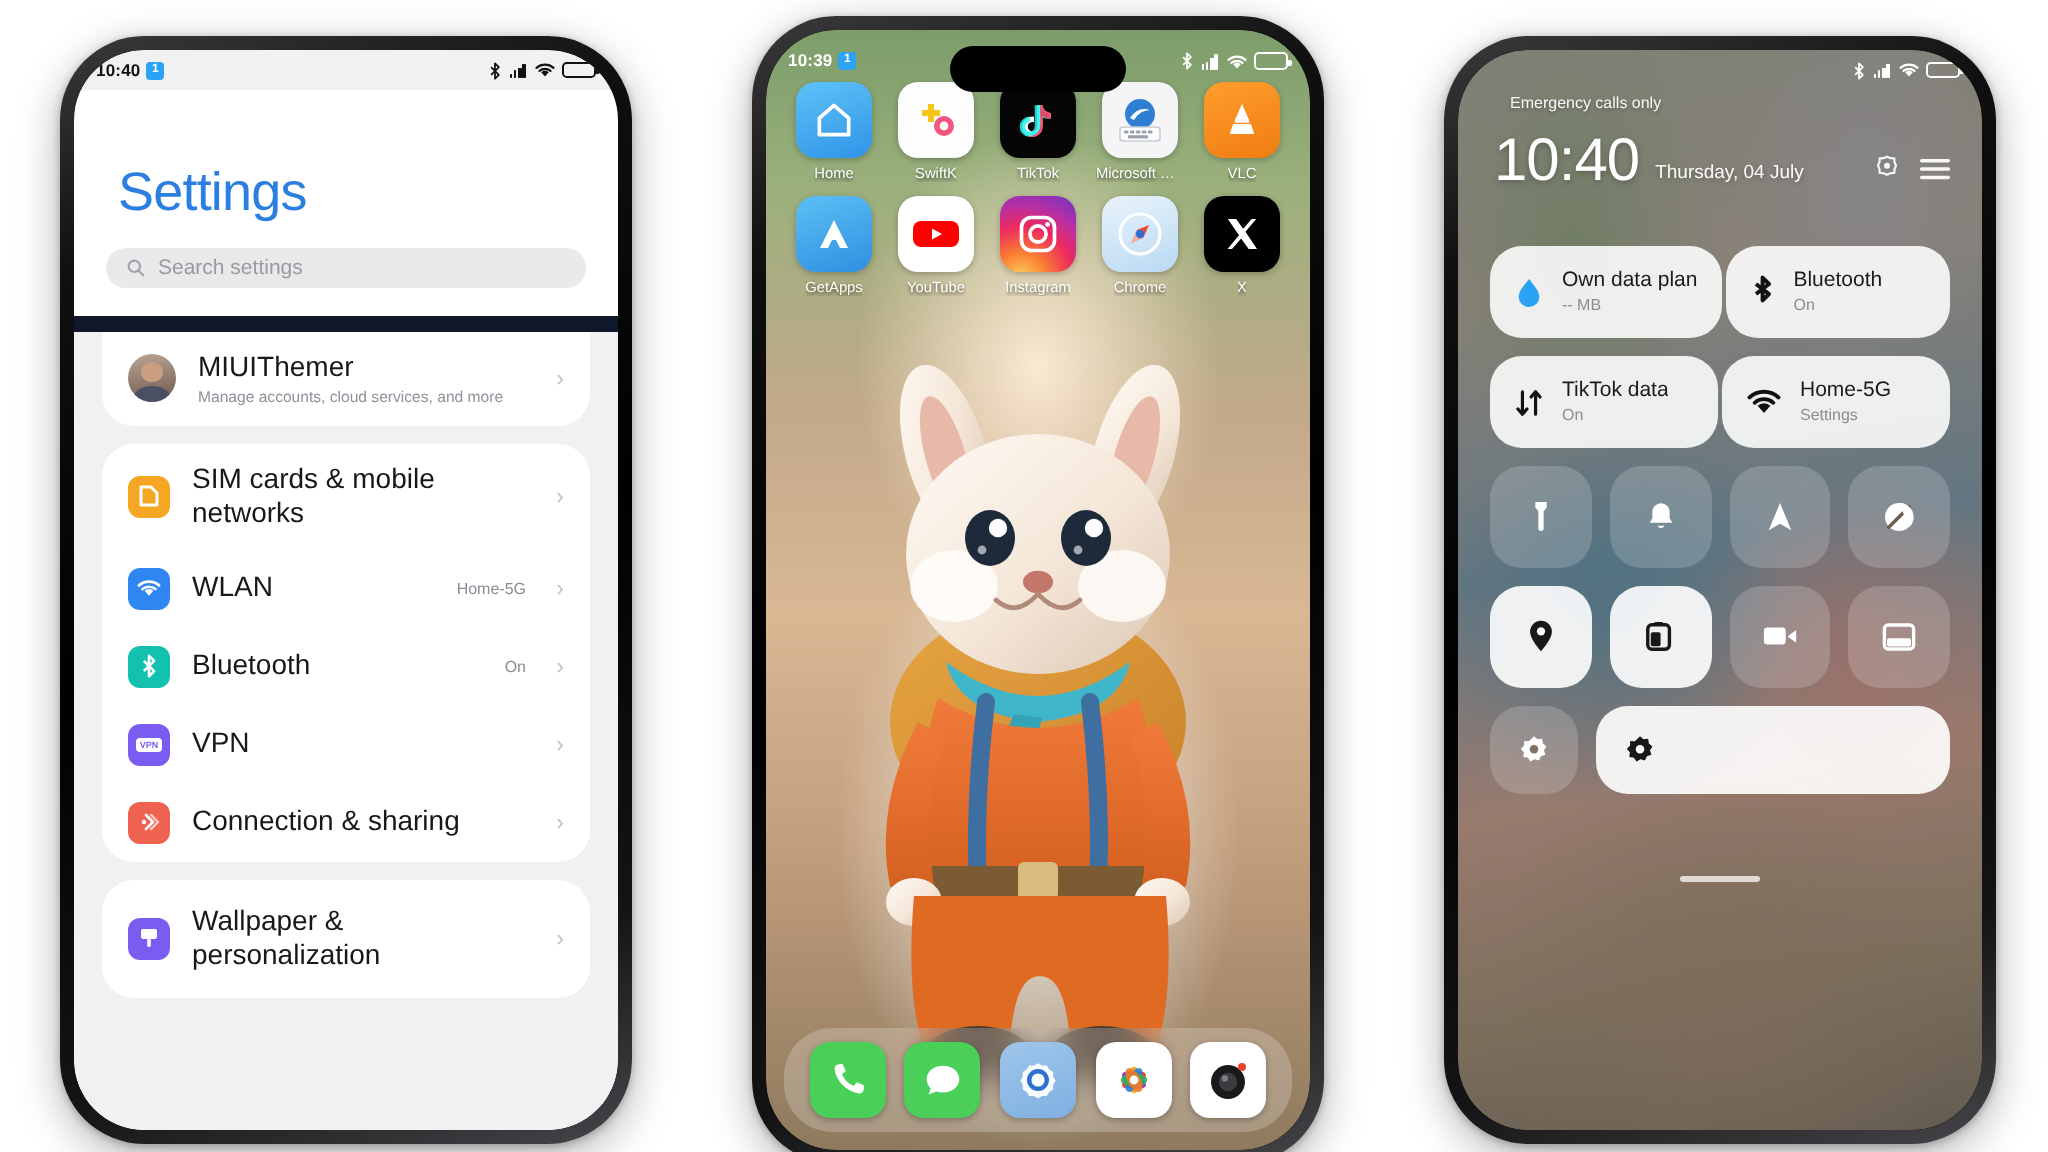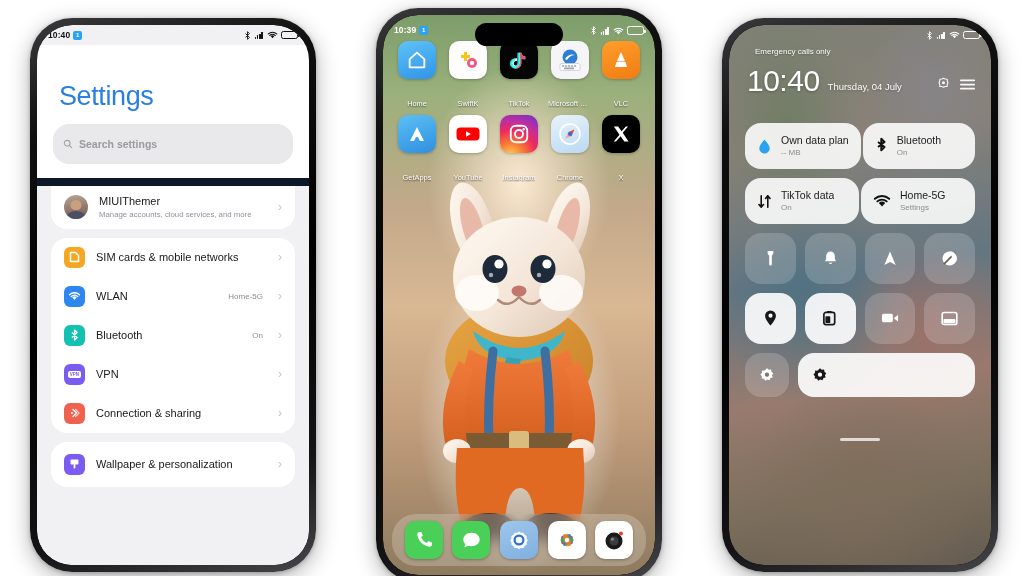--- a/index.html
+++ b/index.html
@@ -37,30 +37,30 @@
 
   
   #phone-left{left:30px;top:18px;width:272px;height:540px;}
   .settings-screen{background:#f1f1f3;color:#111;display:flex;flex-direction:column;}
   .settings-screen .sbar{color:#111;}
   .set-top{background:#0f172a;padding:0 0 8px 0;}
   .set-scroll{position:absolute;top:20px;left:0;right:0;bottom:0;overflow:hidden;background:#f1f1f3;}
   .set-title{font-size:27px;font-weight:400;color:#2a7fe0;letter-spacing:-.4px;
     padding:36px 22px 12px 22px;background:#fff;}
   .searchwrap{background:#fff;padding:0 16px 14px 16px;}
-  .searchbar{background:#e9e9eb;border-radius:16px;height:40px;display:flex;align-items:center;
-    gap:6px;padding:0 10px;font-weight:bold;}
+  .searchbar{background:#e9e9eb;border-radius:16px;height:20px;display:flex;align-items:center;
+    gap:6px;padding:0 10px;}
   .searchbar .ph{font-size:10.5px;color:#9a9a9f;}
   .card{background:#fff;border-radius:16px;margin:0 14px 9px 14px;overflow:hidden;}
   .card.first{margin-top:0;border-radius:0 0 16px 16px;}
   .row{display:flex;align-items:center;gap:11px;padding:9px 13px;min-height:30px;box-sizing:border-box;}
   .row .ico{width:21px;height:21px;border-radius:6px;flex:0 0 21px;display:flex;align-items:center;
     justify-content:center;}
   .row .txt{flex:1;min-width:0;}
-  .row .lbl{font-size:11px;color:#18181a;line-height:1.25;}
+  .row .lbl{font-size:14px;color:#18181a;line-height:1.25;}
   .row .sub{font-size:7.8px;color:#90909a;line-height:1.3;margin-top:1px;}
   .row .val{font-size:8px;color:#8b8b93;margin-right:4px;white-space:nowrap;}
   .chev{color:#c3c3c9;font-size:12px;line-height:1;font-weight:300;}
   .avatar{width:24px;height:24px;border-radius:50%;flex:0 0 24px;overflow:hidden;
     background:linear-gradient(170deg,#b9a596,#6f564a);position:relative;}
   .avatar::before{content:"";position:absolute;left:50%;top:17%;width:11px;height:10px;
     transform:translateX(-50%);border-radius:50% 50% 45% 45%;background:#c99f80;}
   .avatar::after{content:"";position:absolute;left:50%;bottom:-3px;width:18px;height:11px;
     transform:translateX(-50%);border-radius:50% 50% 0 0;background:#4a4f63;}
   .pill-upd{background:#e4f0fd;color:#3b8ae2;font-size:8px;border-radius:9px;padding:3px 9px;}
@@ -73,21 +73,21 @@
       radial-gradient(ellipse 60% 45% at 50% 72%, #f2f3ef 0%, rgba(242,243,239,0) 62%),
       radial-gradient(ellipse 48% 30% at 50% 30%, #fbe9d2 0%, rgba(251,233,210,0) 70%),
       linear-gradient(180deg,#7c9d6a 0%,#9bb07c 14%,#c2a98a 34%,#d9b894 52%,#c49f7d 72%,#8e7a5e 100%);
   }
   .bunny{position:absolute;left:50%;top:150px;transform:translateX(-50%);width:216px;height:390px;}
   .dock{position:absolute;left:9px;right:9px;bottom:9px;height:52px;border-radius:24px;
     background:rgba(255,255,255,.22);backdrop-filter:blur(8px);display:flex;align-items:center;
     justify-content:space-around;padding:0 8px;box-sizing:border-box;z-index:12;}
   .appgrid{position:absolute;left:0;right:0;top:26px;z-index:12;padding:0 14px;box-sizing:border-box;}
   .approw{display:flex;justify-content:space-between;margin-bottom:7px;}
-  .app{width:40px;display:flex;flex-direction:column;align-items:center;gap:20px;}
+  .app{width:40px;display:flex;flex-direction:column;align-items:center;gap:3px;}
   .appicon{width:38px;height:38px;border-radius:10px;display:flex;align-items:center;justify-content:center;
     box-shadow:0 1px 3px rgba(0,0,0,.25);overflow:hidden;position:relative;}
   .applabel{font-size:7.4px;color:#fff;text-shadow:0 1px 2px rgba(0,0,0,.65);white-space:nowrap;
     overflow:hidden;text-overflow:ellipsis;max-width:44px;text-align:center;}
   .dockicon{width:38px;height:38px;border-radius:10px;display:flex;align-items:center;justify-content:center;
     box-shadow:0 1px 3px rgba(0,0,0,.28);overflow:hidden;position:relative;}
   .island{position:absolute;left:50%;top:8px;transform:translateX(-50%);width:88px;height:23px;
     background:#000;border-radius:14px;z-index:40;}
   .home-screen .sbar{color:#fff;align-items:flex-end;}
 

